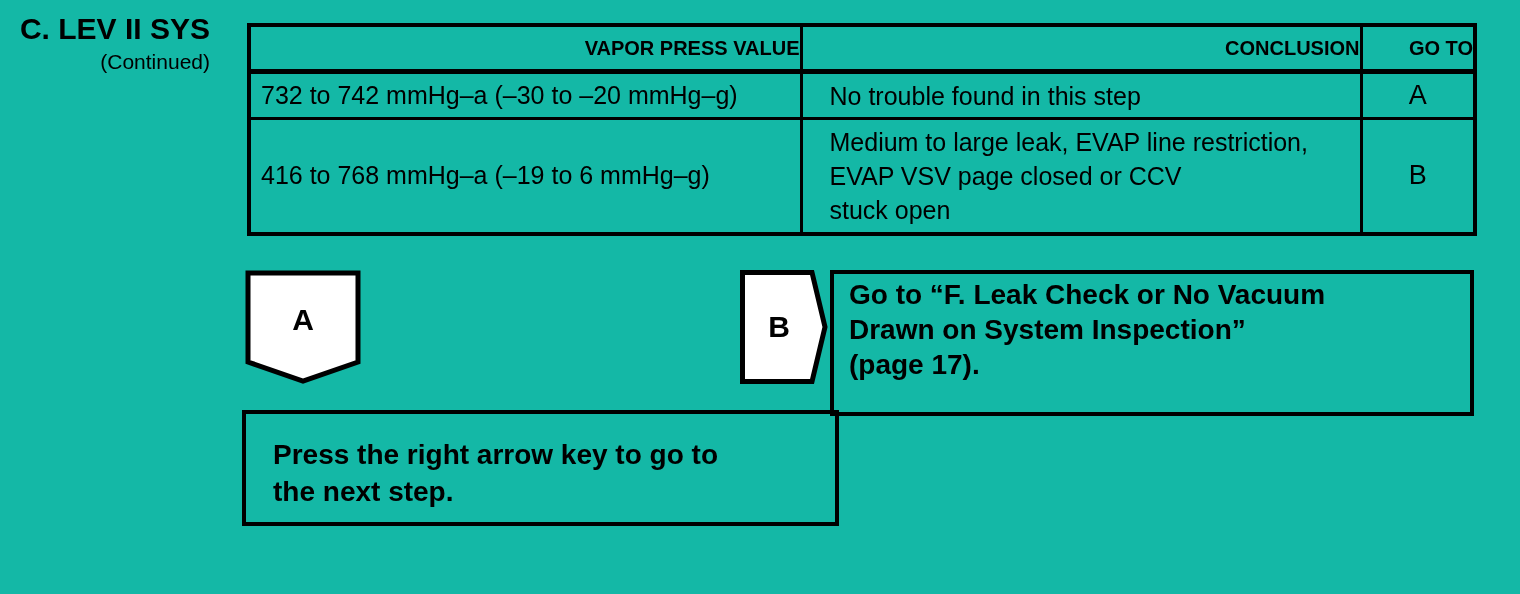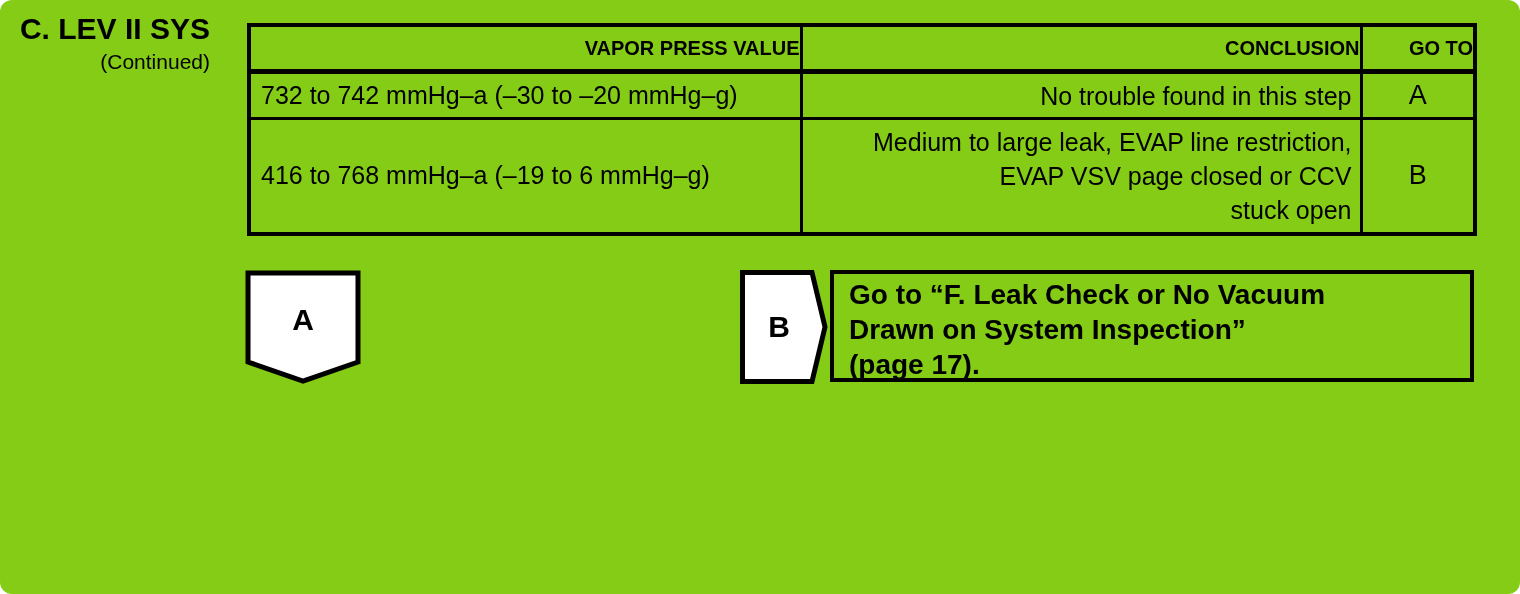--- a/index.html
+++ b/index.html
@@ -1,24 +1,23 @@
 <!DOCTYPE html>
 <html><head>
 <meta charset="utf-8">
 <style>
   html, body { margin: 0; padding: 0; background: #ffffff; }
   .canvas {
     position: relative;
     width: 1520px;
     height: 594px;
-    background: #84cc16;
+    background: #14b8a6;
     color: #000000;
     font-family: "Liberation Sans", sans-serif;
     overflow: hidden;
-    border-radius: 12px;
   }
 
   
   .heading {
     position: absolute;
     left: 16px;
     top: 12px;
     width: 194px;
     text-align: right;
     line-height: 33px;
@@ -50,21 +49,21 @@
     padding: 0;
   }
   .results-table td {
     border: 3px solid #000;
     font-size: 25px;
     vertical-align: middle;
     padding: 2px 8px 2px 10px;
   }
   .results-table tr.row1 { height: 47px; }
   .results-table tr.row2 { height: 115px; }
-  td.con { white-space: pre-line; line-height: 34px; padding-left: 7px; text-align: right; }
+  td.con { white-space: pre-line; line-height: 34px; padding-left: 27px; }
   td.go  { text-align: center; font-size: 27px; padding: 0; }
 
   
   .connector { position: absolute; }
   .connector svg { display: block; }
   .connector-label {
     position: absolute;
     font-weight: bold;
     font-size: 30px;
   }
@@ -78,21 +77,21 @@
     left: 0; top: 0; width: 78px; height: 114px;
     display: flex; align-items: center; justify-content: center;
   }
 
   
   .action-box {
     position: absolute;
     left: 830px;
     top: 270px;
     width: 644px;
-    height: 112px;
+    height: 146px;
     box-sizing: border-box;
     border: 4px solid #000;
     font-weight: bold;
     font-size: 28px;
     line-height: 35px;
     padding: 3px 6px 0 15px;
     white-space: pre-line;
   }
 
   
@@ -161,14 +160,16 @@
     <svg width="88" height="114" viewBox="0 0 88 114">
       <polygon points="2.5,2.5 72,2.5 85,57 72,111.5 2.5,111.5" fill="#ffffff" stroke="#000000" stroke-width="5" stroke-linejoin="miter"></polygon>
     </svg>
     <span class="connector-label">B</span>
   </div>
 
   <div class="action-box">Go to “F. Leak Check or No Vacuum
 Drawn on System Inspection”
 (page 17).</div>
 
+  <div class="instruction-box">Press the right arrow key to go to
+the next step.</div>
 
 </div>
 
 </body></html>

